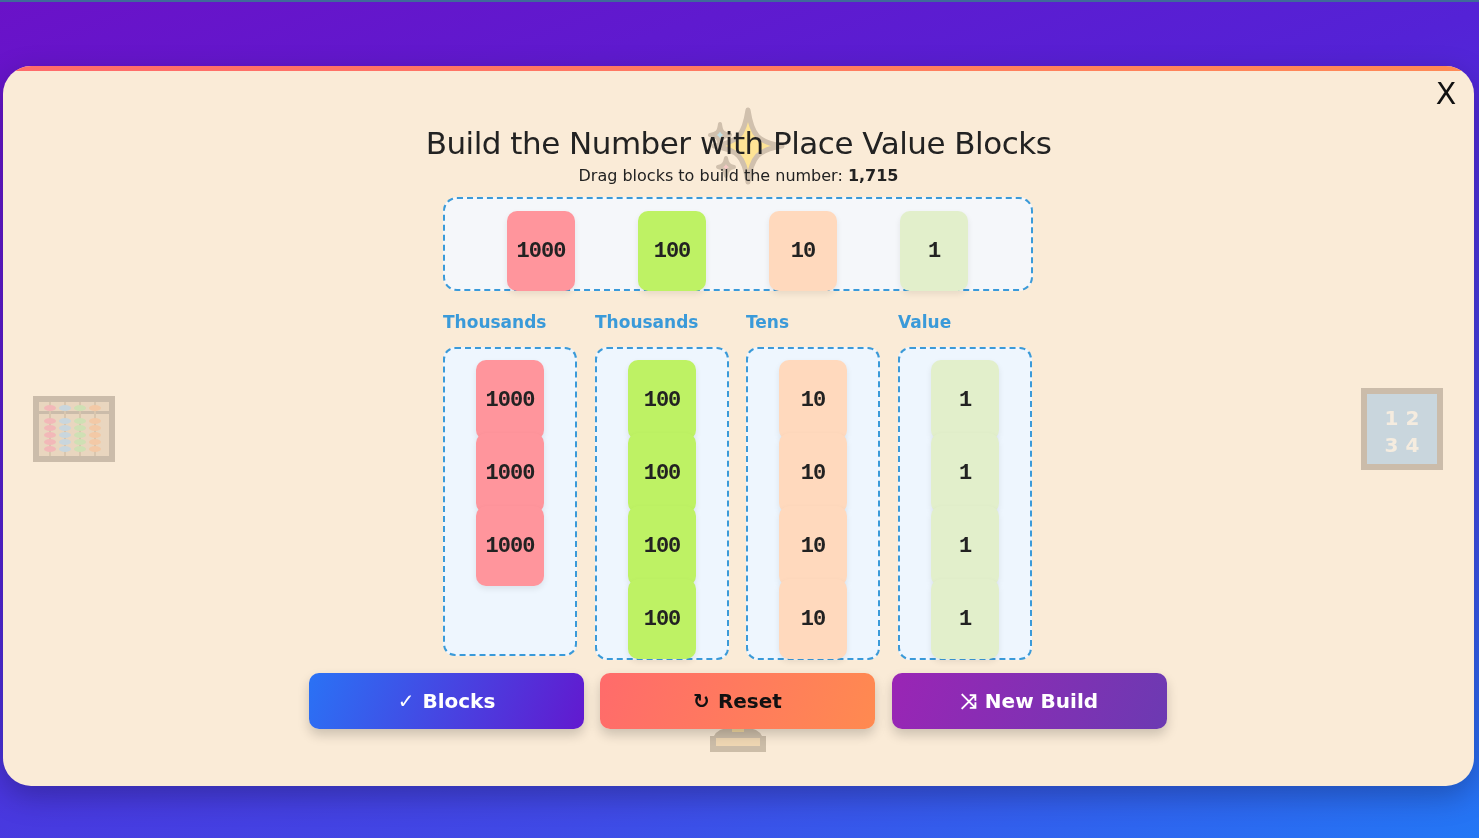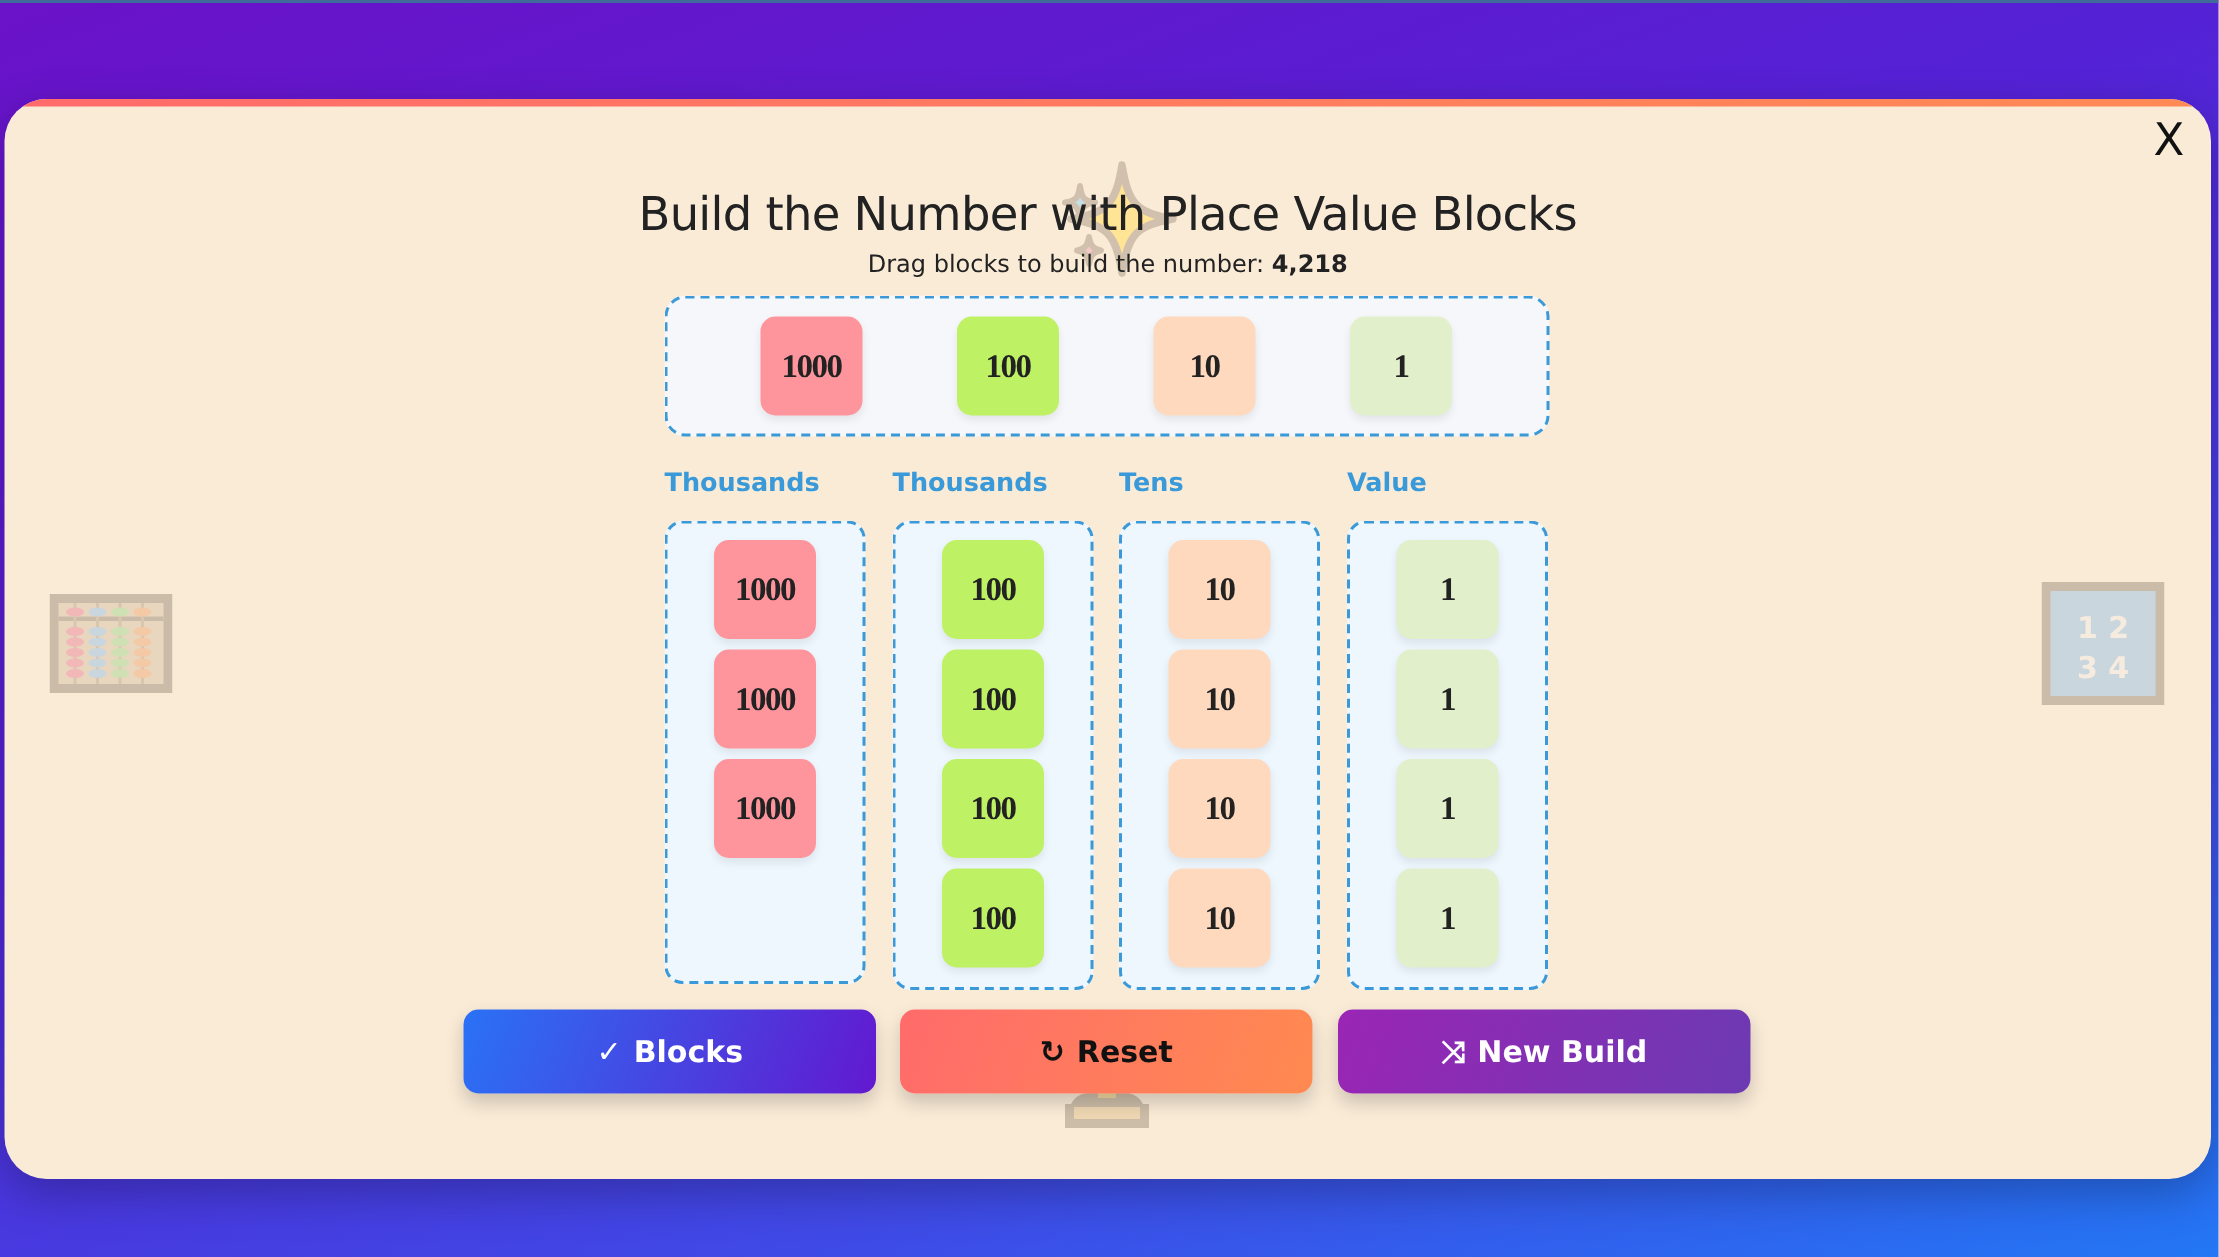--- a/index.html
+++ b/index.html
@@ -35,25 +35,25 @@
     }
     .subtitle b { font-weight: bold; }
     .sparkle { position: absolute; left: 695px; top: 40px; width: 90px; height: 80px; opacity: 0.85; }
     .lamp { position: absolute; left: 703px; top: 652px; width: 64px; height: 36px; opacity: 0.9; }
 
     .source-tray {
       position: absolute; left: 440px; top: 131px; width: 590px; height: 94px;
       border: 2px dashed #3a9ad9; border-radius: 14px; background: #f5f7fa;
     }
     .block {
-      position: absolute; width: 68px; height: 66px; border-radius: 10px;
+      position: absolute; width: 68px; height: 80px; border-radius: 10px;
       display: flex; align-items: center; justify-content: center;
       font-size: 22px; font-weight: bold; color: #222;
       box-shadow: 0 3px 6px rgba(0,0,0,0.08); cursor: grab;
-      font-family: Liberation Serif, serif; letter-spacing: -1px;
+      font-family: Liberation Mono, monospace; letter-spacing: -1px;
     }
     .b1000 { background: #ff959c; }
     .b100 { background: #bef264; }
     .b10 { background: #ffd9bd; text-align: right; }
     .b1 { background: #e2efcb; }
 
     .col-label {
       position: absolute; top: 246px; width: 134px; text-align: left;
       font-size: 17px; font-weight: bold; color: #3a9ad9;
     }
@@ -88,21 +88,21 @@
   <div class="close-btn">X</div>
 
   <svg class="sparkle" viewBox="0 0 90 80">
     <path d="M50 4 C54 30 60 36 84 40 C60 44 54 50 50 76 C46 50 40 44 16 40 C40 36 46 30 50 4Z" fill="#ffe38a" stroke="#c9b9a6" stroke-width="5" stroke-linejoin="round"></path>
     <path d="M22 18 C23 26 25 28 32 29 C25 30 23 32 22 40 C21 32 19 30 12 29 C19 28 21 26 22 18Z" fill="#b9dde6" stroke="#c9b9a6" stroke-width="4" stroke-linejoin="round"></path>
     <path d="M28 52 C29 58 31 60 36 61 C31 62 29 64 28 70 C27 64 25 62 20 61 C25 60 27 58 28 52Z" fill="#f6c4c4" stroke="#c9b9a6" stroke-width="4" stroke-linejoin="round"></path>
   </svg>
 
   <h1 class="title">Build the Number with Place Value Blocks</h1>
   <div class="subtitle">
-    <span>Drag blocks to build the number: </span><b>4,218</b>
+    <span>Drag blocks to build the number: </span><b>1,715</b>
   </div>
 
   <div class="source-tray">
     <div class="block b1000" style="left:62px;top:12px;">1000</div>
     <div class="block b100" style="left:193px;top:12px;">100</div>
     <div class="block b10" style="left:324px;top:12px;">10</div>
     <div class="block b1" style="left:455px;top:12px;">1</div>
   </div>
 
   <div class="col-label" style="left:440px;">Thousands</div>

